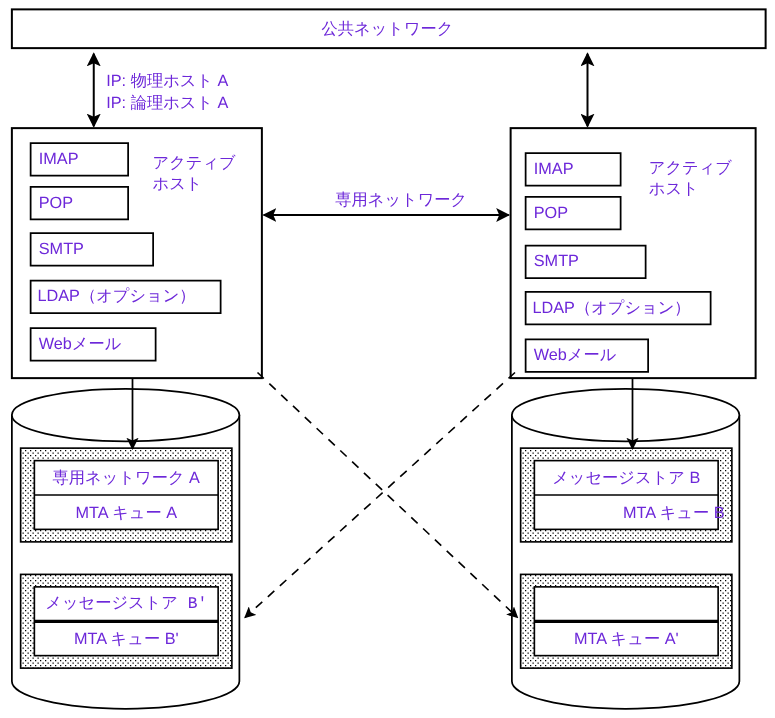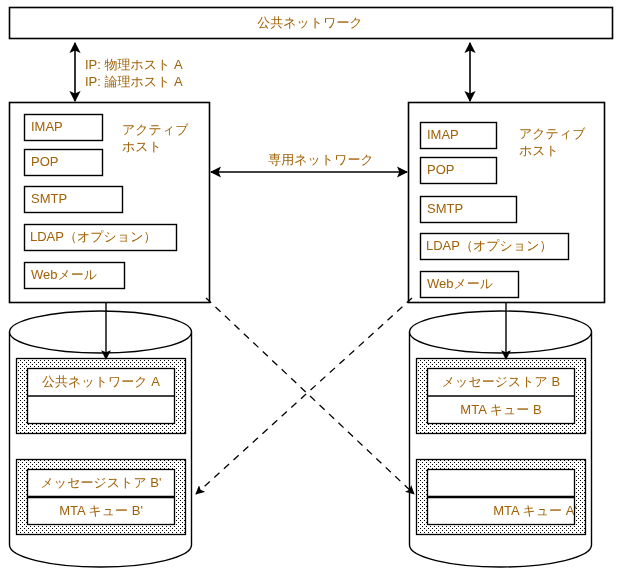--- a/index.html
+++ b/index.html
@@ -7,21 +7,21 @@
     width:620px;height:574px;position:relative;overflow:hidden;
     font-family:"Liberation Sans","DejaVu Sans",sans-serif;
     color:#000000;
   }
   #diagram-root{position:absolute;left:0;top:0;width:620px;height:574px;}
   svg#diagram-canvas{position:absolute;left:0;top:0;width:620px;height:574px;}
   .lbl{
     position:absolute;
     font-size:13px;
     line-height:15px;
-    color:#a16207;
+    color:#6d28d9;
     white-space:pre;
     letter-spacing:0px;
   }
   .multi{line-height:16px;}
 </style>
 </head>
 <body>
 
 <div id="diagram-root">
 
@@ -110,21 +110,22 @@
   <div class="lbl" style="left:519px;top:143px;">ホスト</div>
 
   <div class="lbl" style="left:427px;top:127px;">IMAP</div>
   <div class="lbl" style="left:427px;top:162px;">POP</div>
   <div class="lbl" style="left:427px;top:201px;">SMTP</div>
   <div class="lbl" style="left:426px;top:238px;">LDAP（オプション）</div>
   <div class="lbl" style="left:427px;top:276px;">Webメール</div>
 
   <div class="lbl" style="left:211px;top:152px;width:220px;text-align:center;">専用ネットワーク</div>
 
-  <div class="lbl" style="left:27px;top:374px;width:148px;text-align:center;">公共ネットワーク A</div>
-  <div class="lbl" style="left:27px;top:475px;width:148px;text-align:center;">メッセージストア B'</div>
+  <div class="lbl" style="left:27px;top:374px;width:148px;text-align:center;">専用ネットワーク A</div>
+  <div class="lbl" style="left:27px;top:402px;width:148px;text-align:center;">MTA キュー A</div>
+  <div class="lbl" style="left:27px;top:475px;width:148px;text-align:center;font-family:Liberation Mono, monospace;">メッセージストア B'</div>
   <div class="lbl" style="left:427px;top:374px;width:148px;text-align:center;">メッセージストア B</div>
 
   <div class="lbl" style="left:27px;top:503px;width:148px;text-align:center;">MTA キュー B'</div>
-  <div class="lbl" style="left:427px;top:402px;width:148px;text-align:center;">MTA キュー B</div>
-  <div class="lbl" style="left:427px;top:503px;width:148px;text-align:center;padding-left:34px;">MTA キュー A'</div>
+  <div class="lbl" style="left:427px;top:402px;width:148px;text-align:center;padding-left:38px;">MTA キュー B</div>
+  <div class="lbl" style="left:427px;top:503px;width:148px;text-align:center;">MTA キュー A'</div>
 
 </div>
 
 </body></html>

